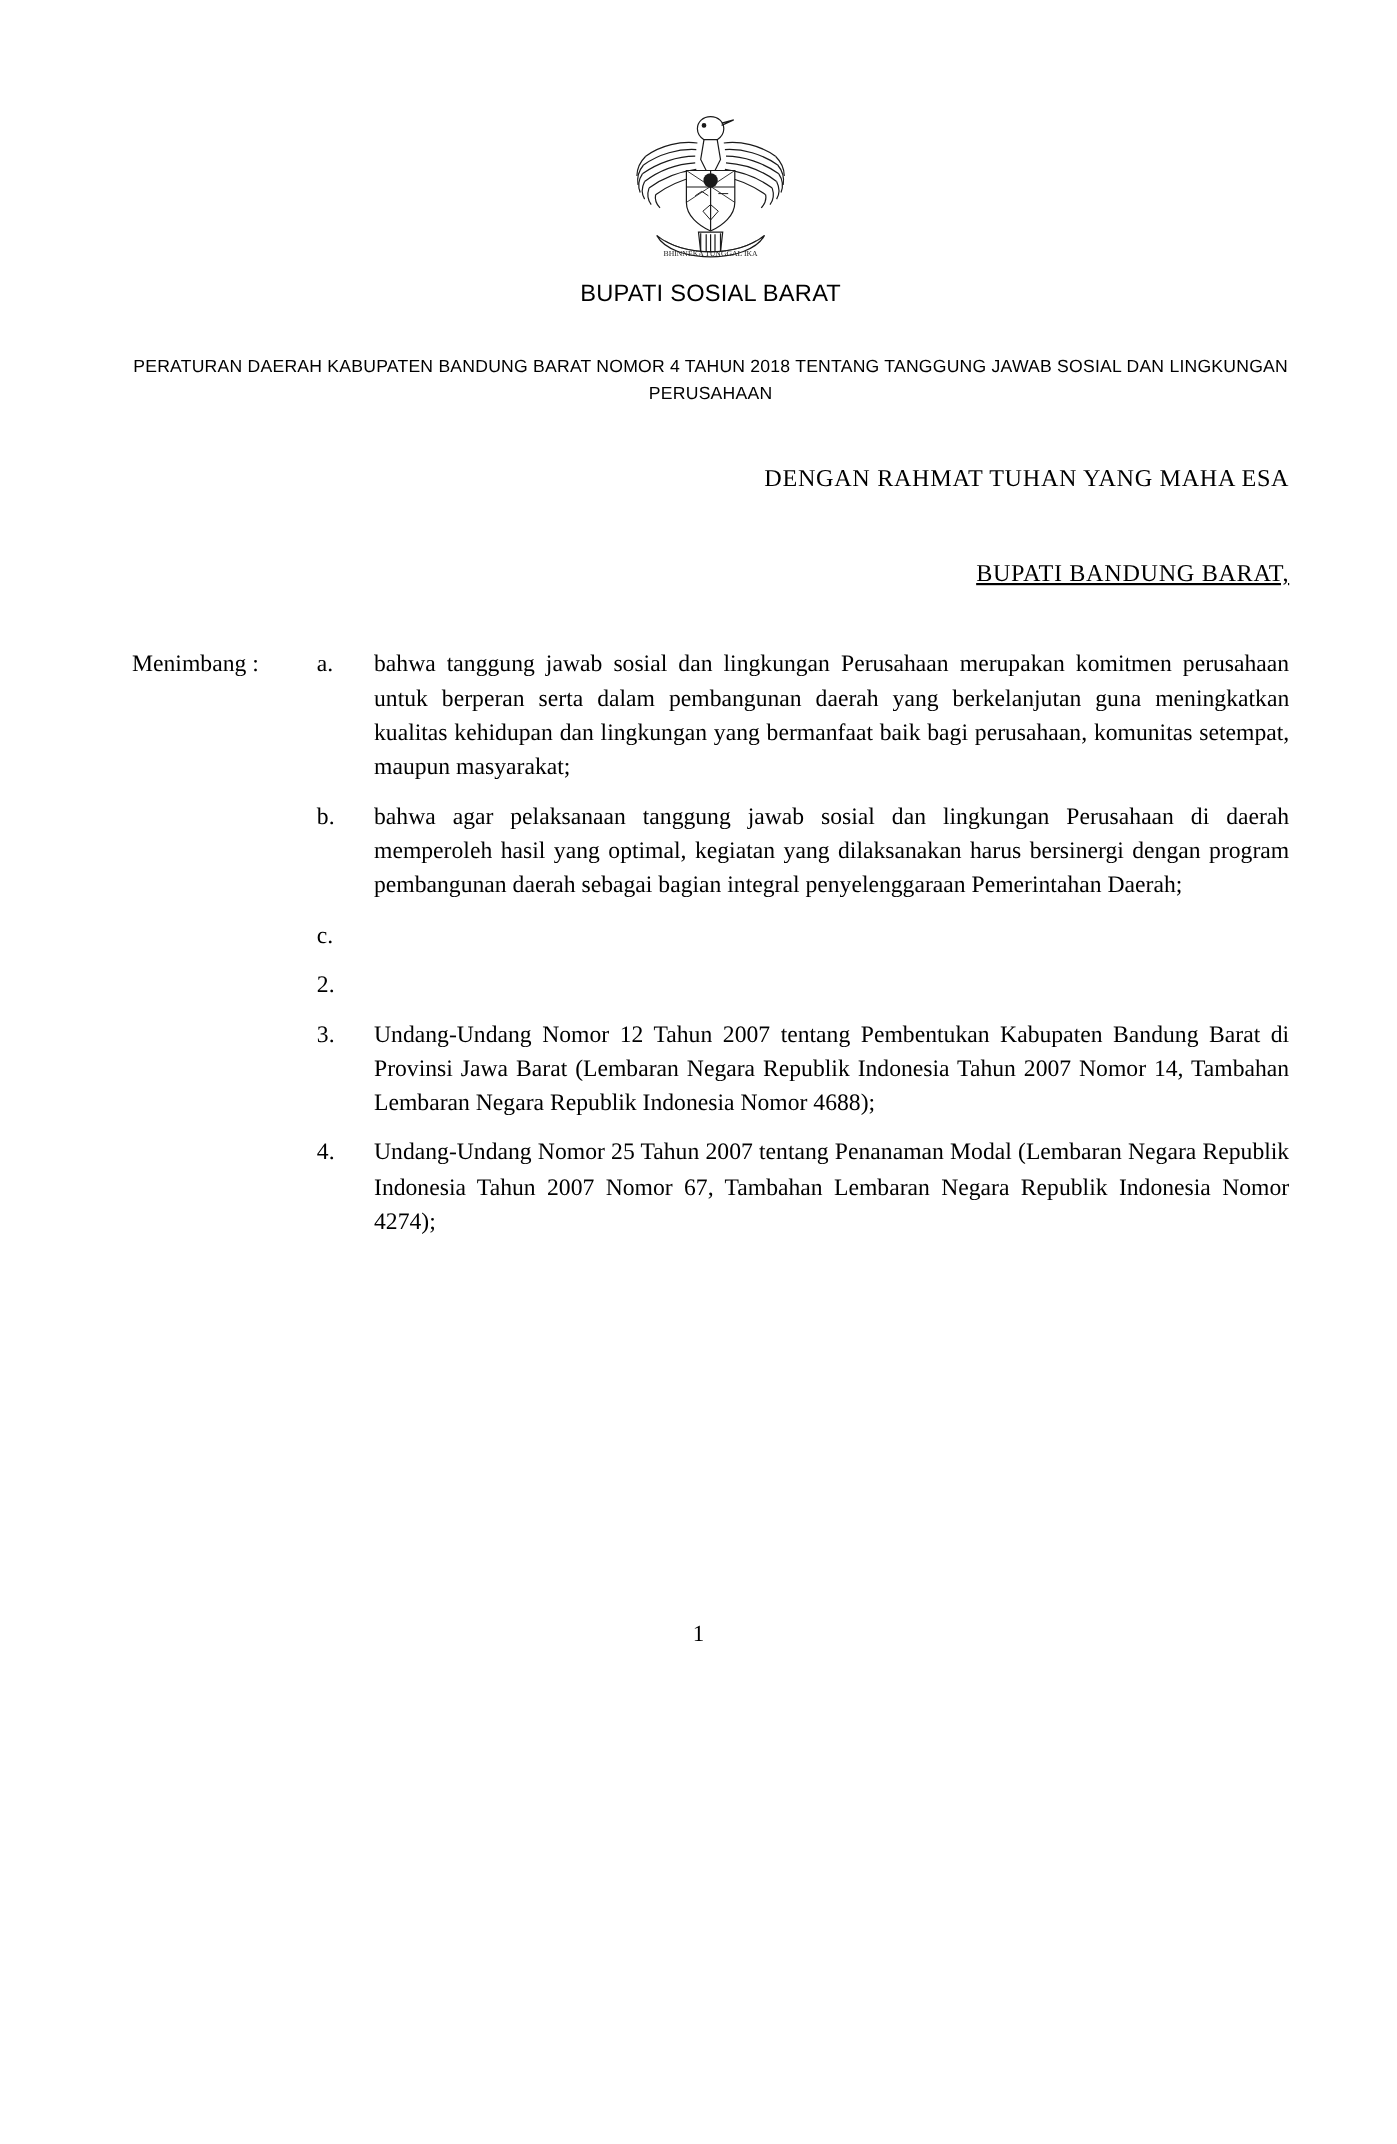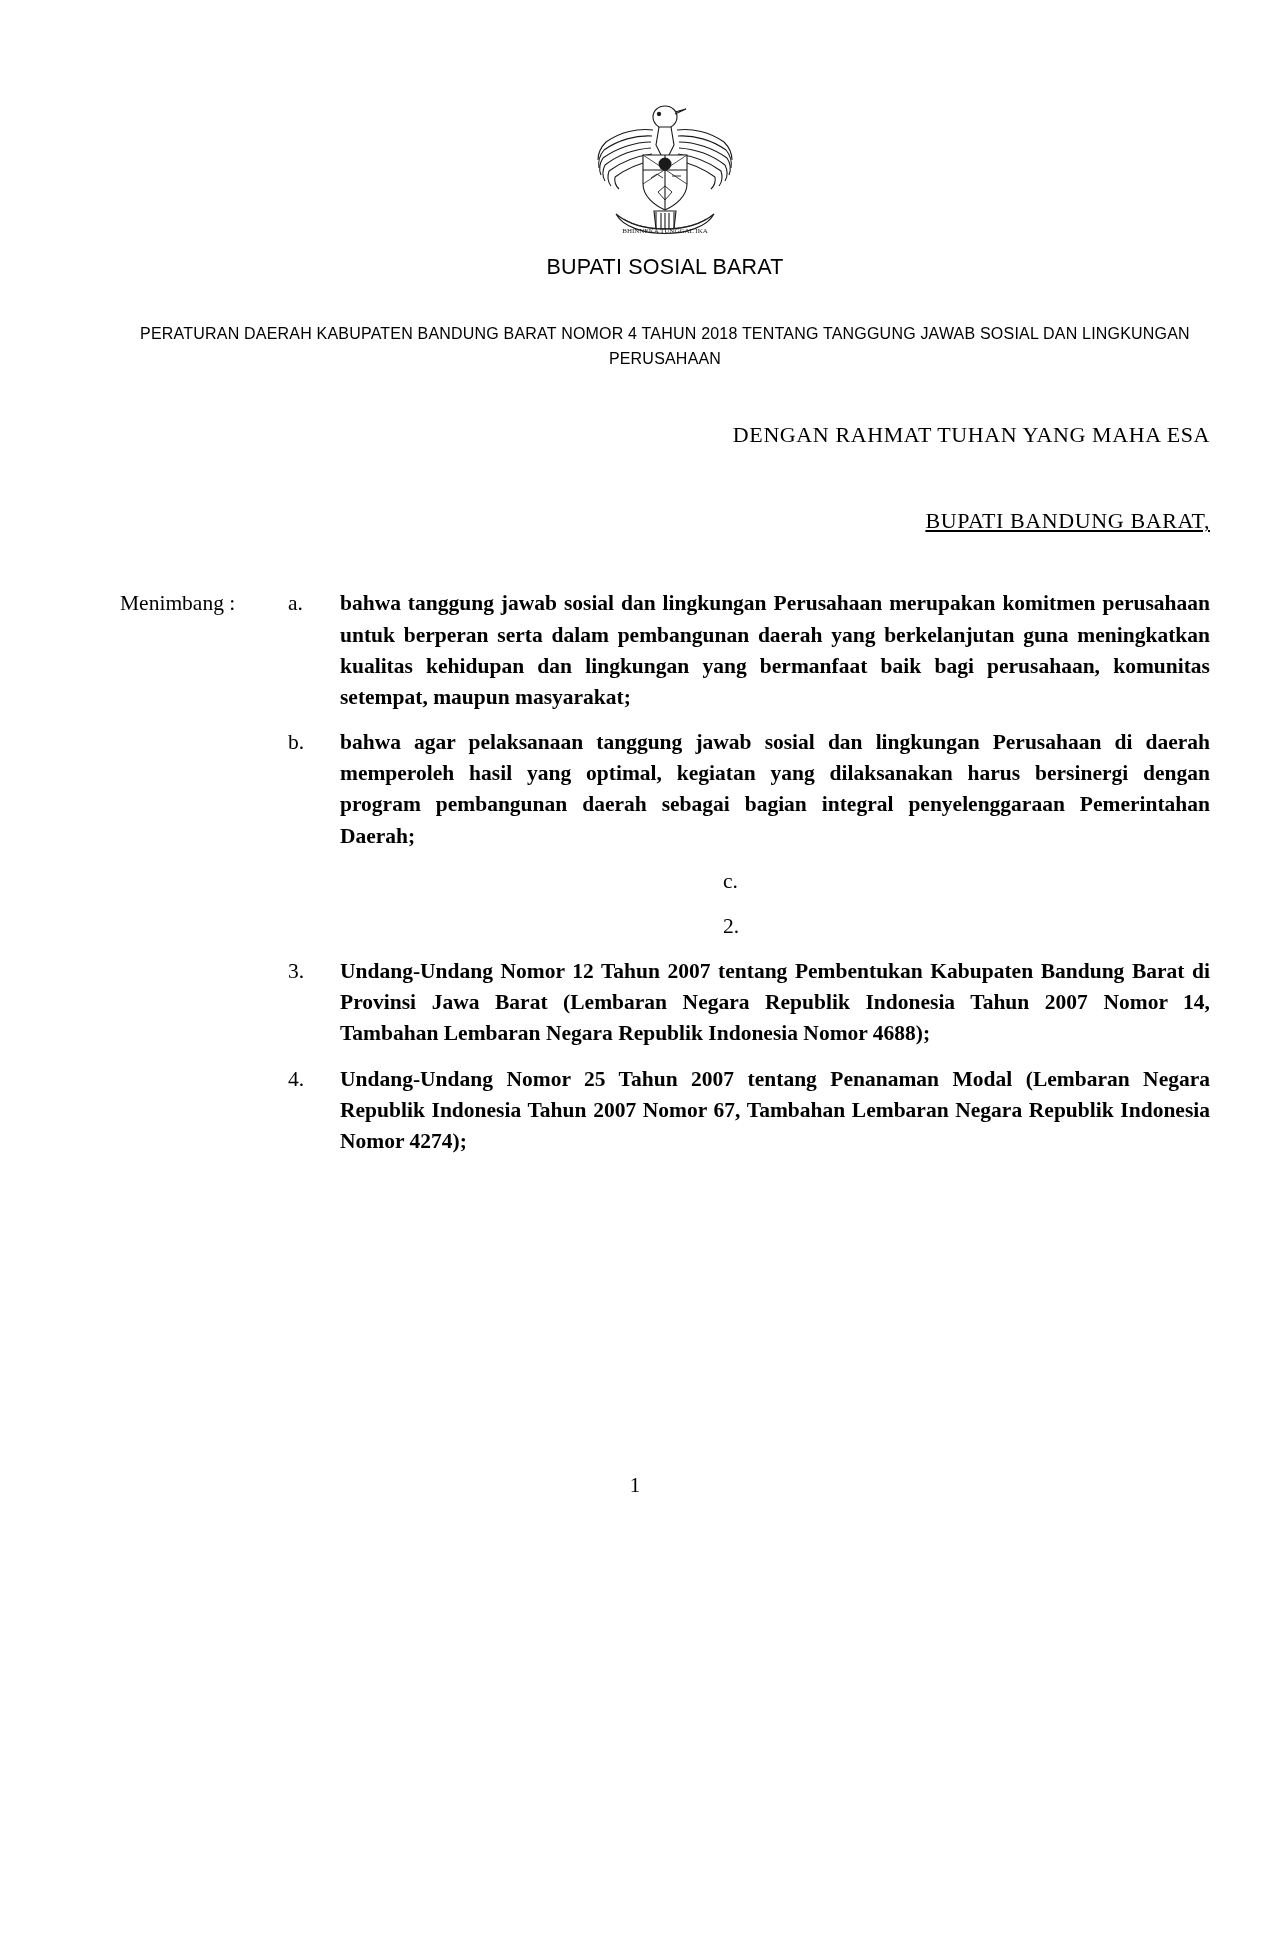--- a/index.html
+++ b/index.html
@@ -11,21 +11,21 @@
     width: 1270px;
     height: 1949px;
     position: relative;
     font-family: "Liberation Serif", serif;
     color: #000000;
   }
   .page {
     width: 1270px;
     height: 1546px;
     box-sizing: border-box;
-    padding: 92px 60px 40px 120px;
+    padding: 92px 98px 40px 120px;
     position: relative;
     border-radius: 28px;
   }
 
   
   .emblem-wrap {
     display: flex;
     justify-content: center;
     align-items: flex-start;
     height: 160px;
@@ -66,40 +66,38 @@
   
   .clause-section {
     margin-top: 54px;
     font-size: 21.5px;
     line-height: 1.45;
   }
   .clause-row {
     display: flex;
     align-items: flex-start;
     margin-bottom: 14px;
-    justify-content: center;
   }
   .label-cell {
     width: 168px;
     flex: 0 0 168px;
     font-size: 21.5px;
     white-space: pre;
   }
   .marker-cell {
     width: 52px;
     flex: 0 0 52px;
     font-size: 21.5px;
   }
   .text-cell {
     flex: 1 1 auto;
     text-align: justify;
     text-justify: inter-word;
     font-size: 21.5px;
     line-height: 1.45;
-    font-weight: bold;
   }
   .text-cell:last-line { text-align: left; }
 
   
   .page-number {
     position: absolute;
     bottom: 48px;
     left: 0;
     width: 1270px;
     text-align: center;

